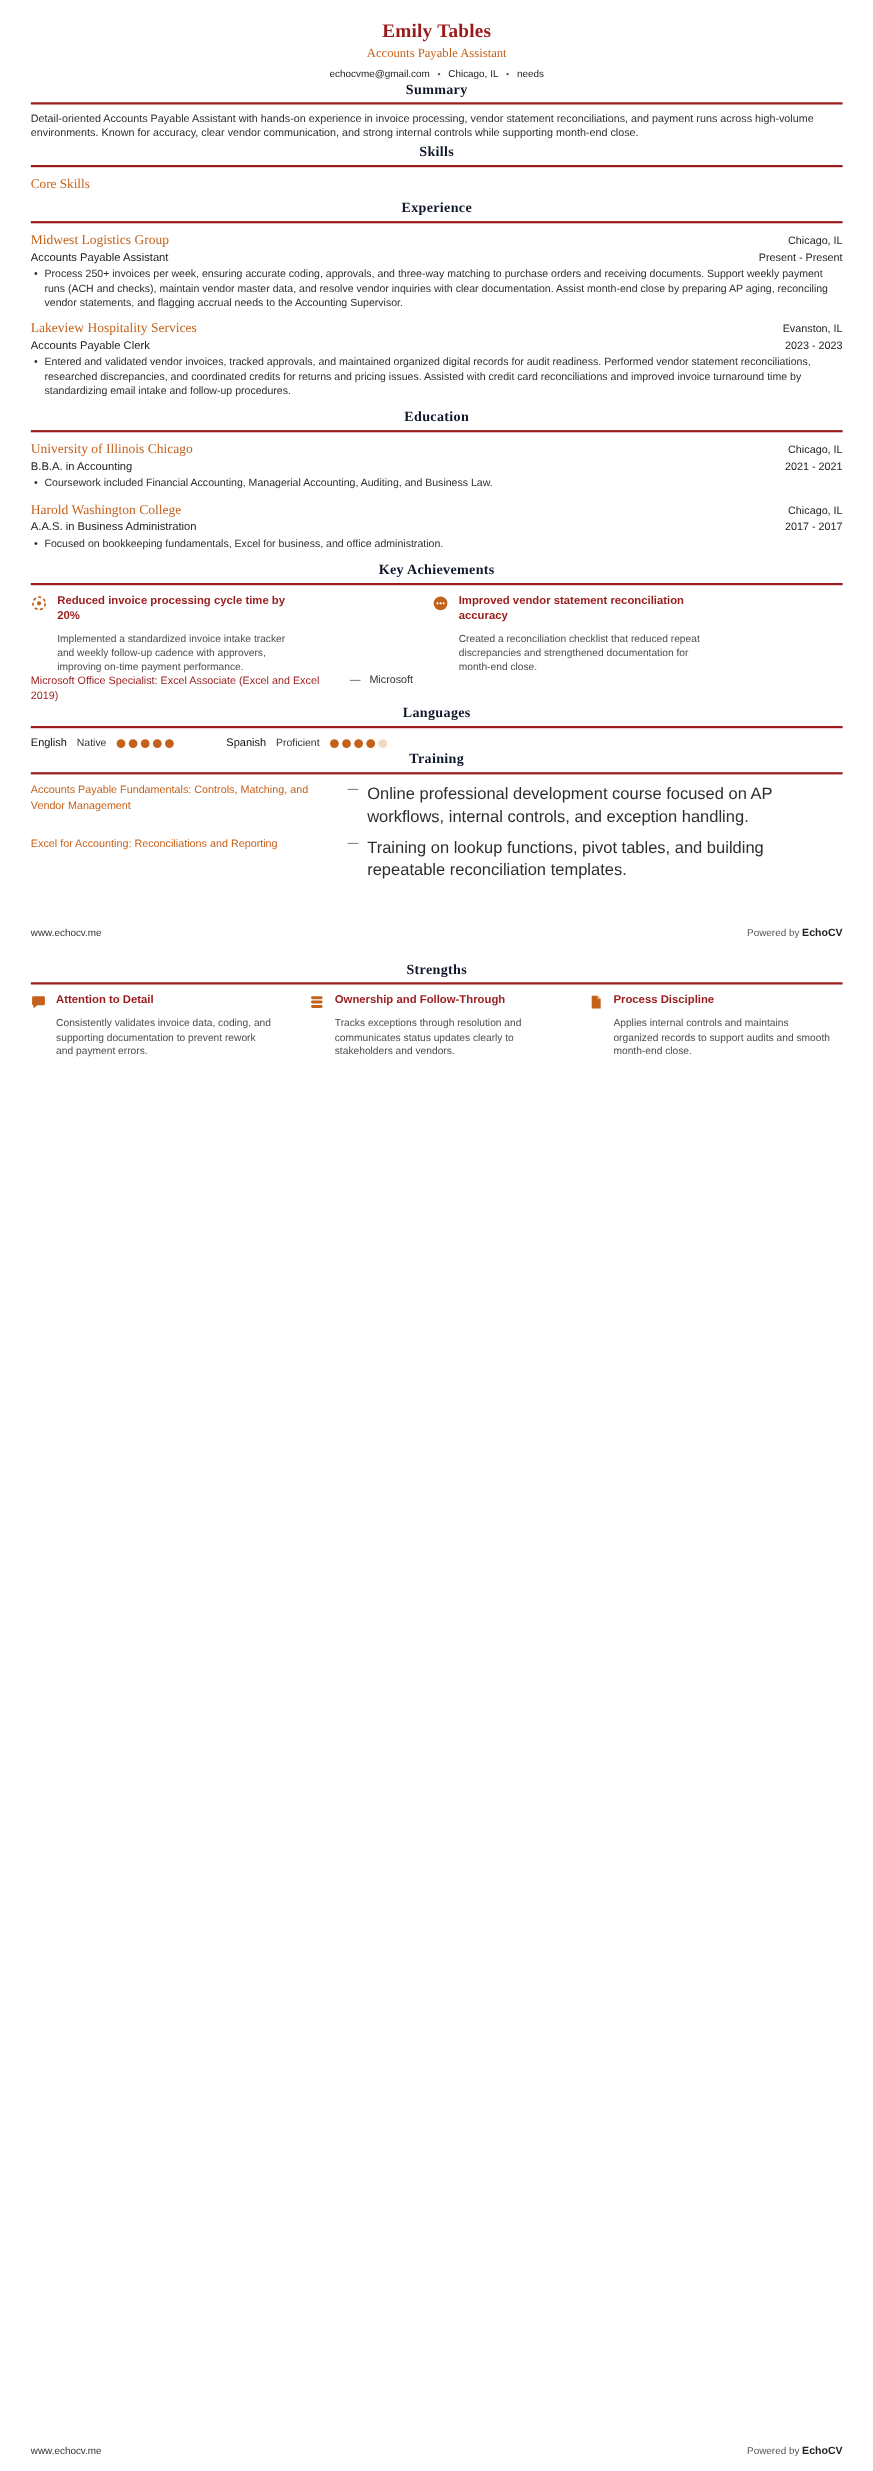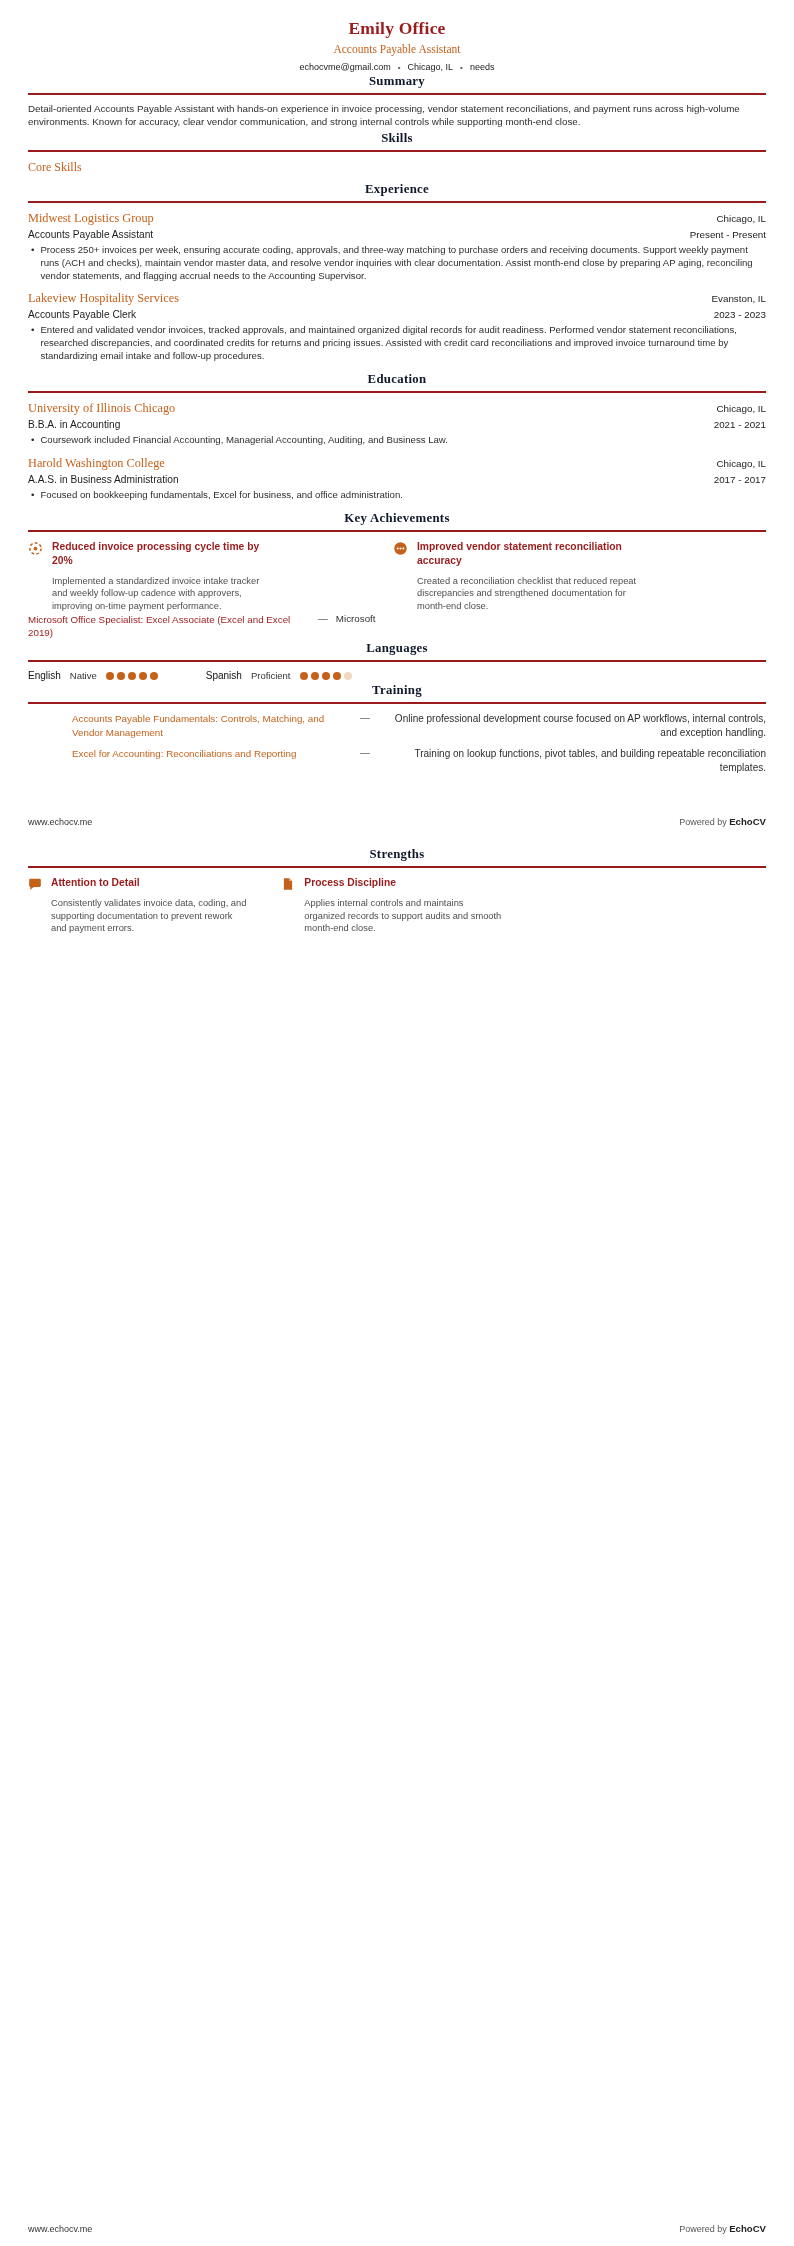--- a/index.html
+++ b/index.html
@@ -51,24 +51,24 @@
   .lang-row { display: flex; gap: 48px; align-items: center; margin-top: 2px; }
   .lang-item { display: flex; align-items: center; gap: 9px; }
   .lang-name { font-size: 10px; color: #111; }
   .lang-level { font-size: 9.5px; color: #333; }
   .dots { display: flex; align-items: center; gap: 3px; }
   .dot { width: 8px; height: 8px; border-radius: 50%; display: inline-block; }
   .dot-filled { background: #c4621c; }
   .dot-empty { background: #f2d7c3; }
 
   
-  .training-item { display: flex; gap: 8px; align-items: flex-start; margin-bottom: 8px; margin-left: 44px; }
+  .training-item { display: flex; gap: 8px; align-items: flex-start; margin-bottom: 8px; }
   .training-title { width: 280px; flex-shrink: 0; color: #c4621c; font-size: 9.8px; line-height: 1.35; }
   .training-sep { font-size: 9.8px; color: #444; }
-  .training-desc { flex: 1; font-size: 10px; color: #2e2e2e; line-height: 1.35; text-align: right; }
+  .training-desc { flex: 1; font-size: 15px; color: #2e2e2e; line-height: 1.35; }
 
   
   .str-grid { display: grid; grid-template-columns: 1fr 1fr 1fr; column-gap: 22px; margin-top: 4px; }
   .str-item { display: flex; gap: 9px; align-items: flex-start; }
   .str-title { color: #9a1b1b; font-size: 10.3px; font-weight: 600; line-height: 1.3; }
   .str-desc { margin-top: 7px; font-size: 9.3px; color: #4d4d4d; line-height: 1.38; max-width: 198px; }
 
   
   .footer-row { display: flex; justify-content: space-between; align-items: baseline; padding: 0 28px; font-size: 9px; color: #333; }
   .footer-row.first { margin-top: 34px; }
@@ -79,21 +79,21 @@
 
   .icon { flex-shrink: 0; display: inline-flex; margin-top: 1px; }
 </style>
 </head>
 <body>
 
 <div class="sheet">
   <div class="inner">
 
     <header>
-      <h1 class="name">Emily Office</h1>
+      <h1 class="name">Emily Tables</h1>
       <div class="job-title">Accounts Payable Assistant</div>
       <div class="contact">
         <span>echocvme@gmail.com</span>
         <span class="sep">•</span>
         <span>Chicago, IL</span>
         <span class="sep">•</span>
         <span>needs</span>
       </div>
     </header>
 
@@ -285,20 +285,33 @@
             <svg width="14" height="14" viewBox="0 0 24 24">
                 <path d="M4 3h16a2 2 0 0 1 2 2v10a2 2 0 0 1-2 2H10l-6 5v-5a2 2 0 0 1-2-2V5a2 2 0 0 1 2-2z" fill="#c4621c"></path>
               </svg>
           </span>
           <div class="str-body">
             <div class="str-title">Attention to Detail</div>
             <div class="str-desc">Consistently validates invoice data, coding, and supporting documentation to prevent rework and payment errors.</div>
           </div>
         </div>
 
+        <div class="str-item">
+          <span class="icon">
+            <svg width="14" height="14" viewBox="0 0 24 24">
+                <rect x="3" y="3" width="18" height="4.6" rx="2.3" fill="#c4621c"></rect>
+                <rect x="3" y="9.7" width="18" height="4.6" rx="2.3" fill="#c4621c"></rect>
+                <rect x="3" y="16.4" width="18" height="4.6" rx="2.3" fill="#c4621c"></rect>
+              </svg>
+          </span>
+          <div class="str-body">
+            <div class="str-title">Ownership and Follow-Through</div>
+            <div class="str-desc">Tracks exceptions through resolution and communicates status updates clearly to stakeholders and vendors.</div>
+          </div>
+        </div>
 
         <div class="str-item">
           <span class="icon">
             <svg width="14" height="14" viewBox="0 0 24 24">
                 <path d="M5 2h9l5 5v15H5z" fill="#c4621c"></path>
                 <path d="M14 2v5h5z" fill="#efb184"></path>
               </svg>
           </span>
           <div class="str-body">
             <div class="str-title">Process Discipline</div>

